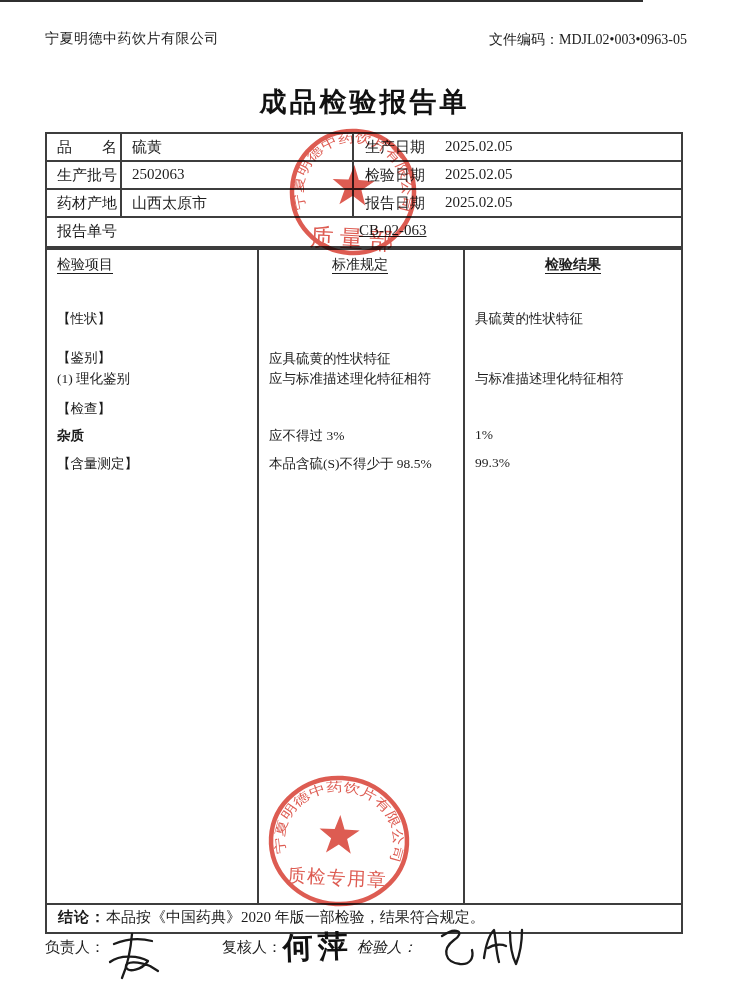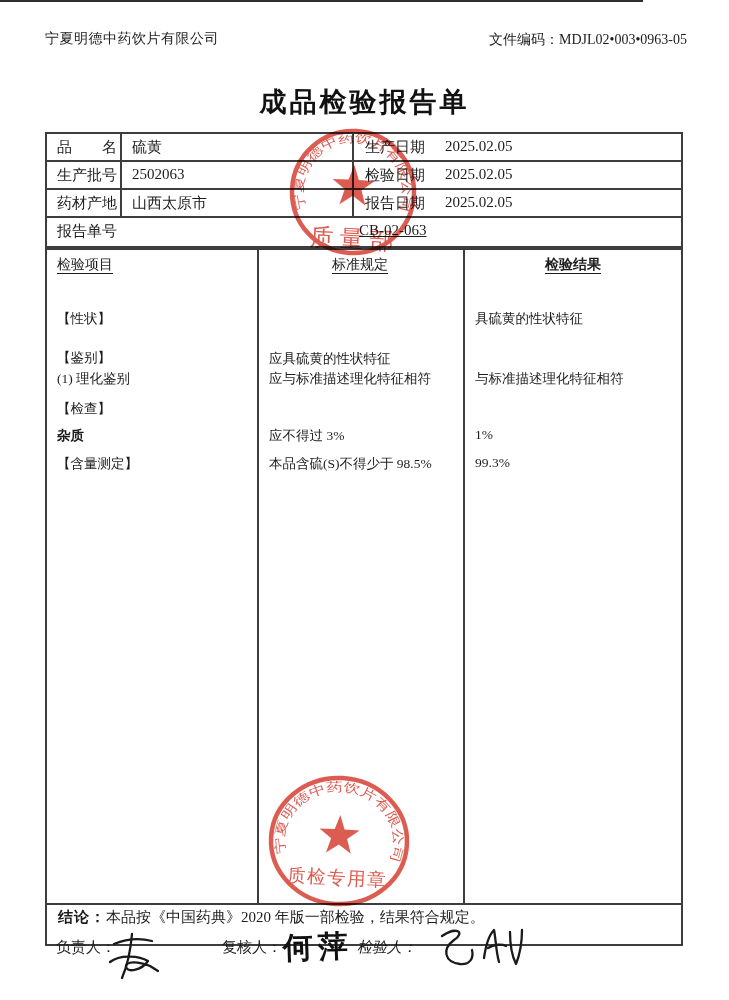--- a/index.html
+++ b/index.html
@@ -32,21 +32,21 @@
   
   .main-table { left:45px; top:248px; width:638px; height:657px; border:2px solid #3d3d3d; }
   .main-table .v1 { left:210px; top:0; width:2px; height:653px; }
   .main-table .v2 { left:416px; top:0; width:2px; height:653px; }
   .mt-cell { position:absolute; font-size:13.5px; white-space:nowrap; }
   .mt-head { font-size:14px; text-decoration:underline; text-underline-offset:4px;text-align:center; }
   .center-col2 { left:257px; width:206px; text-align:center; }
   .center-col3 { left:463px; width:220px; text-align:center;font-weight:bold; }
 
   
-  .conclusion { left:45px; top:905px; width:638px; height:41px;
+  .conclusion { left:45px; top:905px; width:638px; height:29px;
                 border:2px solid #3d3d3d; border-top:none;
                 font-size:15px; line-height:25px; padding-left:11px; white-space:nowrap; }
   .conclusion b { letter-spacing:1px; }
 
   
   .sig-label { position:absolute; font-size:15px; }
   .sig-svg { position:absolute; }
   .sig-svg path { fill:none; stroke:#1a1a1a; stroke-width:2.3; stroke-linecap:round; stroke-linejoin:round; }
   .sig-name { position:absolute; font-size:30px; letter-spacing:5px; font-weight:600;
               transform:rotate(-2deg); color:#111; }
@@ -119,21 +119,21 @@
 <div class="mt-cell" style="left:475px;top:427px;">1%</div>
 
 <div class="mt-cell" style="left:57px;top:455px;">【含量测定】</div>
 <div class="mt-cell" style="left:269px;top:455px;">本品含硫(S)不得少于 98.5%</div>
 <div class="mt-cell" style="left:475px;top:455px;">99.3%</div>
 
 <div class="abs conclusion">
   <b>结论：</b><span>本品按《中国药典》2020 年版一部检验，结果符合规定。</span>
 </div>
 
-<div class="sig-label" style="left:45px;top:938px;margin-left:11px;">负责人：</div>
+<div class="sig-label" style="left:45px;top:938px;">负责人：</div>
 <div class="sig-label" style="left:222px;top:938px;">复核人：</div>
 <div class="sig-label" style="left:357px;top:938px;font-style:italic;">检验人：</div>
 
 <svg class="sig-svg" style="left:100px;top:930px;" width="80" height="52" viewBox="0 0 80 52">
   <path d="M14,14 C26,9 40,8 52,11"></path>
   <path d="M32,4 C31,16 28,34 22,48"></path>
   <path d="M10,32 C20,24 40,26 48,31 C42,40 28,43 26,37 C25,31 38,31 50,36 L58,41"></path>
 </svg>
 
 <div class="sig-name" style="left:283px;top:927px;">何萍</div>

